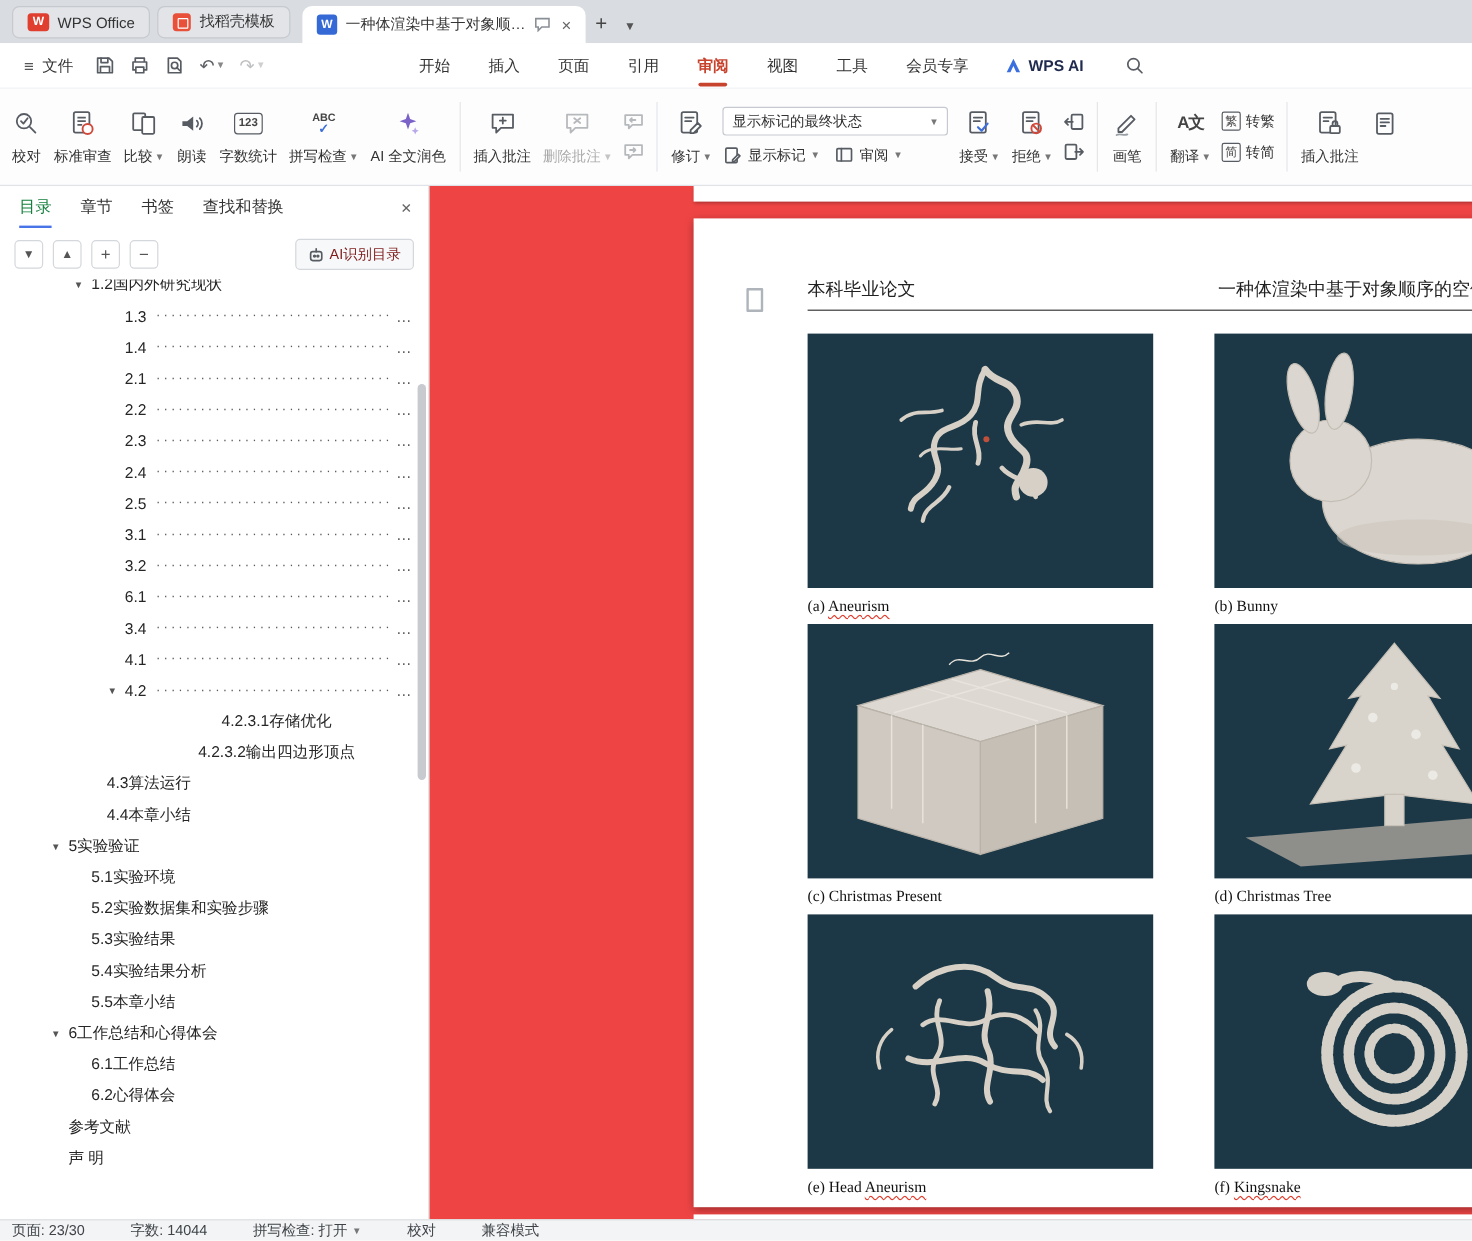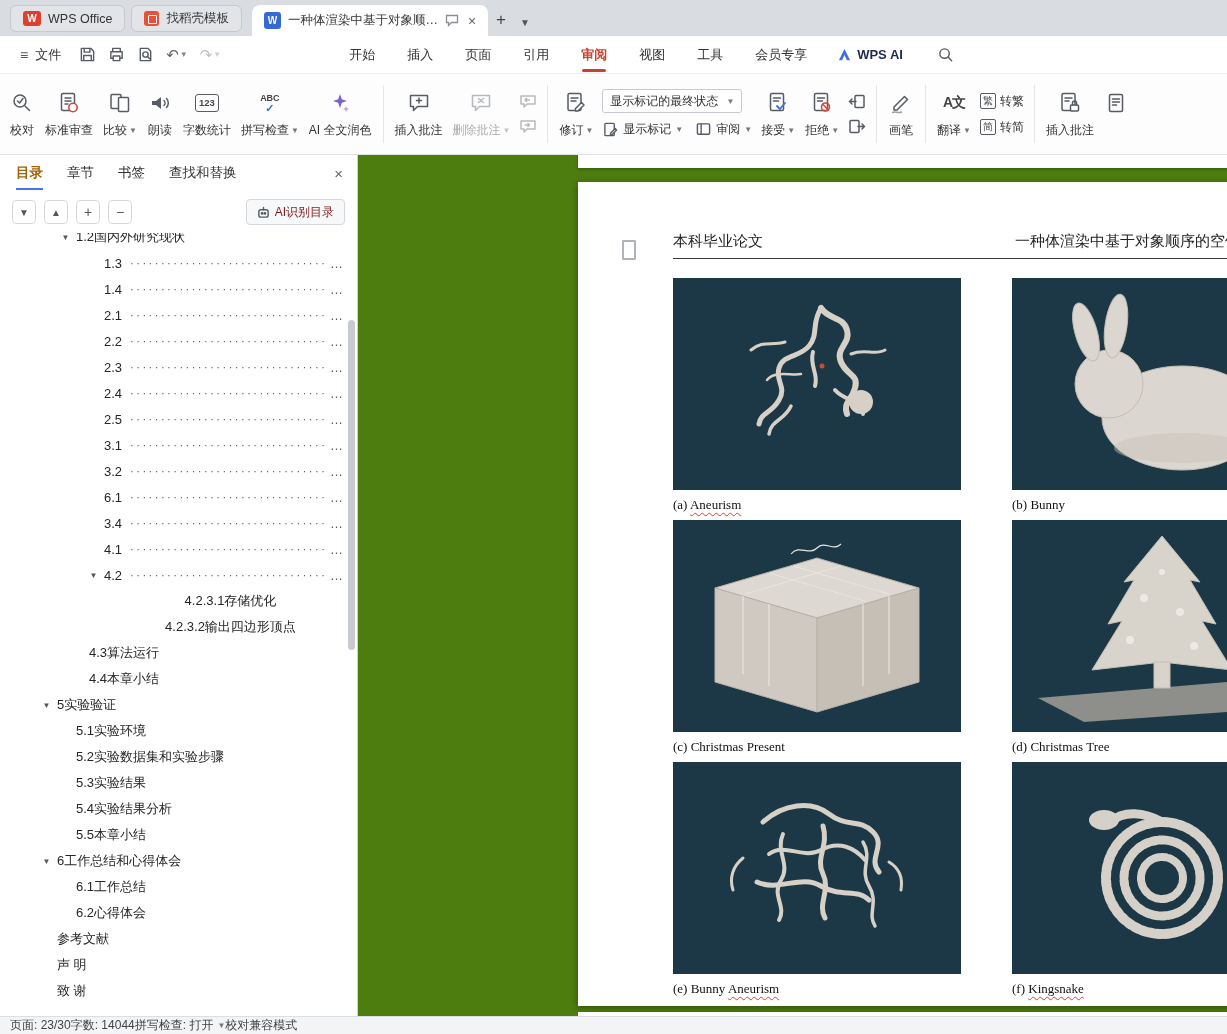--- a/index.html
+++ b/index.html
@@ -45,68 +45,68 @@
   .dd { font-size:8px; color:#777; }
   .i24 { width:26px; height:26px; display:flex; align-items:center; justify-content:center; }
   .i16 { width:17px; height:17px; display:flex; align-items:center; justify-content:center; }
   .vsep { width:1px; height:58px; background:#e4e6e9; margin:0 6px; flex:none; }
   .ibox { min-width:24px; height:18px; border:1.5px solid #575c63; border-radius:3px; font-size:9.5px; font-weight:bold; display:flex; align-items:center; justify-content:center; padding:0 2px; color:#444; }
   .ispell { display:flex; flex-direction:column; align-items:center; font-size:9px; font-weight:bold; line-height:10px; color:#444; }
   .ispell .chk { color:#3f6fd8; font-size:11px; }
   .mcol { display:flex; flex-direction:column; gap:8px; margin:0 3px; flex:none; }
   .micon { width:20px; height:17px; display:flex; align-items:center; justify-content:center; }
   .rstack { display:flex; flex-direction:column; gap:6px; justify-content:center; margin:0 4px; flex:none; }
-  .combo { width:140px; height:24px; border:1px solid #c6cad0; border-radius:3px; background:#fff; display:flex; align-items:center; justify-content:space-between; padding:0 7px; font-size:12px; color:#333; }
+  .combo { width:188px; height:24px; border:1px solid #c6cad0; border-radius:3px; background:#fff; display:flex; align-items:center; justify-content:space-between; padding:0 7px; font-size:12px; color:#333; }
   .rrow { display:flex; gap:12px; align-items:center; }
   .rmini { display:flex; align-items:center; gap:4px; font-size:12px; height:20px; white-space:nowrap; }
   .cbox { width:16px; height:16px; border:1.2px solid #575c63; border-radius:2px; font-size:10px; display:flex; align-items:center; justify-content:center; color:#444; }
   .atxt { font-size:14px; font-weight:bold; color:#444; letter-spacing:-1px; }
 
   
   .main { flex:1; display:flex; overflow:hidden; }
 
   
   .panel { width:358px; min-width:358px; background:#fff; border-right:1px solid #cfd2d6; display:flex; flex-direction:column; position:relative; }
   .ptabs { height:36px; display:flex; align-items:center; gap:24px; padding:0 16px; font-size:13.5px; position:relative; flex:none; }
-  .ptab.active { color:#a16207; font-weight:bold; position:relative; }
+  .ptab.active { color:#15803d; font-weight:normal; position:relative; }
   .ptab.active::after { content:""; position:absolute; left:0; right:0; bottom:-8px; height:2px; background:#4874e8; }
   .pclose { position:absolute; right:14px; color:#666; font-size:15px; }
   .ptools { height:42px; display:flex; align-items:center; gap:8px; padding:0 12px; flex:none; }
   .sqbtn { width:24px; height:24px; border:1px solid #d4d7db; border-radius:4px; background:#fff; display:flex; align-items:center; justify-content:center; font-size:10px; color:#555; }
   .ai-btn { margin-left:auto; height:26px; display:flex; align-items:center; gap:5px; padding:0 10px; border:1px solid #d4d7db; border-radius:4px; background:#f7f8f9; font-size:12px; color:#7f1d1d; }
   .toc { flex:1; overflow:hidden; font-size:13px; color:#262626; padding-right:14px; }
   .trow { height:26px; display:flex; align-items:center; }
   .trow.first { margin-top:-9px; }
   .tri { width:13px; margin-right:4px; font-size:8px; color:#555; flex:none; text-align:center; }
   .tlabel { white-space:nowrap; }
   .dots { flex:1; overflow:hidden; white-space:nowrap; color:#595959; letter-spacing:2.5px; margin:0 4px 0 8px; font-size:11px; }
   .dots::after { content:"·······················································································"; }
   .ell::after { content:"…"; color:#595959; }
   .l1 { padding-left:57px; } .l1a { padding-left:40px; }
   .l2 { padding-left:76px; } .l2a { padding-left:59px; } .l2b { padding-left:89px; }
   .l3 { padding-left:104px; } .l3a { padding-left:87px; }
   .l4 { padding-left:118px;justify-content:center; }
   .pscroll { position:absolute; right:2px; top:165px; width:7px; height:330px; background:#c7cacf; border-radius:4px; }
 
   
-  .docarea { flex:1; position:relative; overflow:hidden; background:#4d7c0f; }
+  .docarea { flex:1; position:relative; overflow:hidden; background:#ef4444; }
   .pstrip { position:absolute; left:220px; top:0; width:1000px; height:13px; background:#fff; box-shadow:0 1px 3px rgba(0,0,0,.3); }
   .nstrip { position:absolute; left:220px; top:857px; width:1000px; height:4px; background:#fff; }
   .page { position:absolute; left:220px; top:27px; width:1000px; height:824px; background:#fff; box-shadow:0 2px 7px rgba(0,0,0,.35); }
   .mmark { position:absolute; left:44px; top:58px; width:14px; height:20px; border:2px solid #aeb4ba; border-radius:1px; }
   .phead { position:absolute; left:95px; top:50px; width:892px; padding-bottom:7px; border-bottom:1.5px solid #3a3a3a; font-family:"Liberation Serif", serif; font-size:15px; color:#222; }
   .phr { position:absolute; left:342px; top:0; white-space:nowrap; }
   .fig { position:absolute; width:288px; }
   .fimg { width:288px; height:212px; background:#1c3846; overflow:hidden; }
   .fimg svg { display:block; }
   .fcap { margin-top:7px; text-align:left; font-family:"Liberation Serif", serif; font-size:13px; color:#111; white-space:nowrap; }
   .miss { text-decoration:underline; text-decoration-style:wavy; text-decoration-color:#e03e2f; text-decoration-thickness:1px; text-underline-offset:3px; }
 
   
-  .status { height:18px; background:#f3f4f6; border-top:1px solid #dcdfe2; display:flex; align-items:center; padding:0 10px; font-size:12px; color:#3f4347; flex:none; }
+  .status { height:18px; background:#f3f4f6; border-top:1px solid #dcdfe2; display:flex; align-items:center; gap:38px; padding:0 10px; font-size:12px; color:#3f4347; flex:none; }
   .sitem { display:flex; align-items:center; gap:4px; white-space:nowrap; }
 
   svg.st { stroke:#575c63; fill:none; stroke-width:1.5; stroke-linecap:round; stroke-linejoin:round; }
 </style>
 </head>
 <body>
 
 <div class="app">
 
   <div class="tabbar">
@@ -595,23 +595,20 @@
           </div>
         <div class="trow l2">
             <span class="tlabel">6.2心得体会</span>
           </div>
         <div class="trow l1">
             <span class="tlabel">参考文献</span>
           </div>
         <div class="trow l1">
             <span class="tlabel">声 明</span>
           </div>
-        <div class="trow l1">
-            <span class="tlabel">致 谢</span>
-          </div>
       </div>
       <div class="pscroll"></div>
     </div>
 
     <div class="docarea">
       <div class="pstrip"></div>
 
       <div class="page">
         <div class="mmark"></div>
         <div class="phead">
@@ -701,21 +698,21 @@
                 <path d="M96 92c16-12 34 6 52-4s34-2 44 10" stroke-width="4"></path>
                 <path d="M84 120c22 10 44-8 64 4s36 2 48 14" stroke-width="5"></path>
                 <path d="M110 72c-8 18 8 30-2 46s6 26-2 40" stroke-width="4"></path>
                 <path d="M150 64c6 20-8 32 0 48s-6 30 2 44" stroke-width="5"></path>
                 <path d="M190 80c10 16-4 28 6 44s-2 28 6 40" stroke-width="3.5"></path>
                 <path d="M70 96c-10 8-14 20-10 32" stroke-width="3"></path>
                 <path d="M216 100c10 6 14 16 12 28" stroke-width="3"></path>
               </g>
             </svg>
           </div>
-          <div class="fcap"><span>(e) Bunny </span><span class="miss">Aneurism</span></div>
+          <div class="fcap"><span>(e) Head </span><span class="miss">Aneurism</span></div>
         </div>
 
         <div class="fig" style="top:580px;left:434px">
           <div class="fimg">
             <svg viewBox="0 0 288 212" width="288" height="212">
               <g fill="none" stroke="#d6d1c8" stroke-linecap="round">
                 <circle cx="150" cy="116" r="56" stroke-width="10" stroke-dasharray="5 3"></circle>
                 <circle cx="150" cy="116" r="38" stroke-width="9" stroke-dasharray="5 3"></circle>
                 <circle cx="150" cy="116" r="21" stroke-width="8" stroke-dasharray="4 3"></circle>
                 <path d="M150 60c-18-10-38-12-52 0" stroke-width="9"></path>

